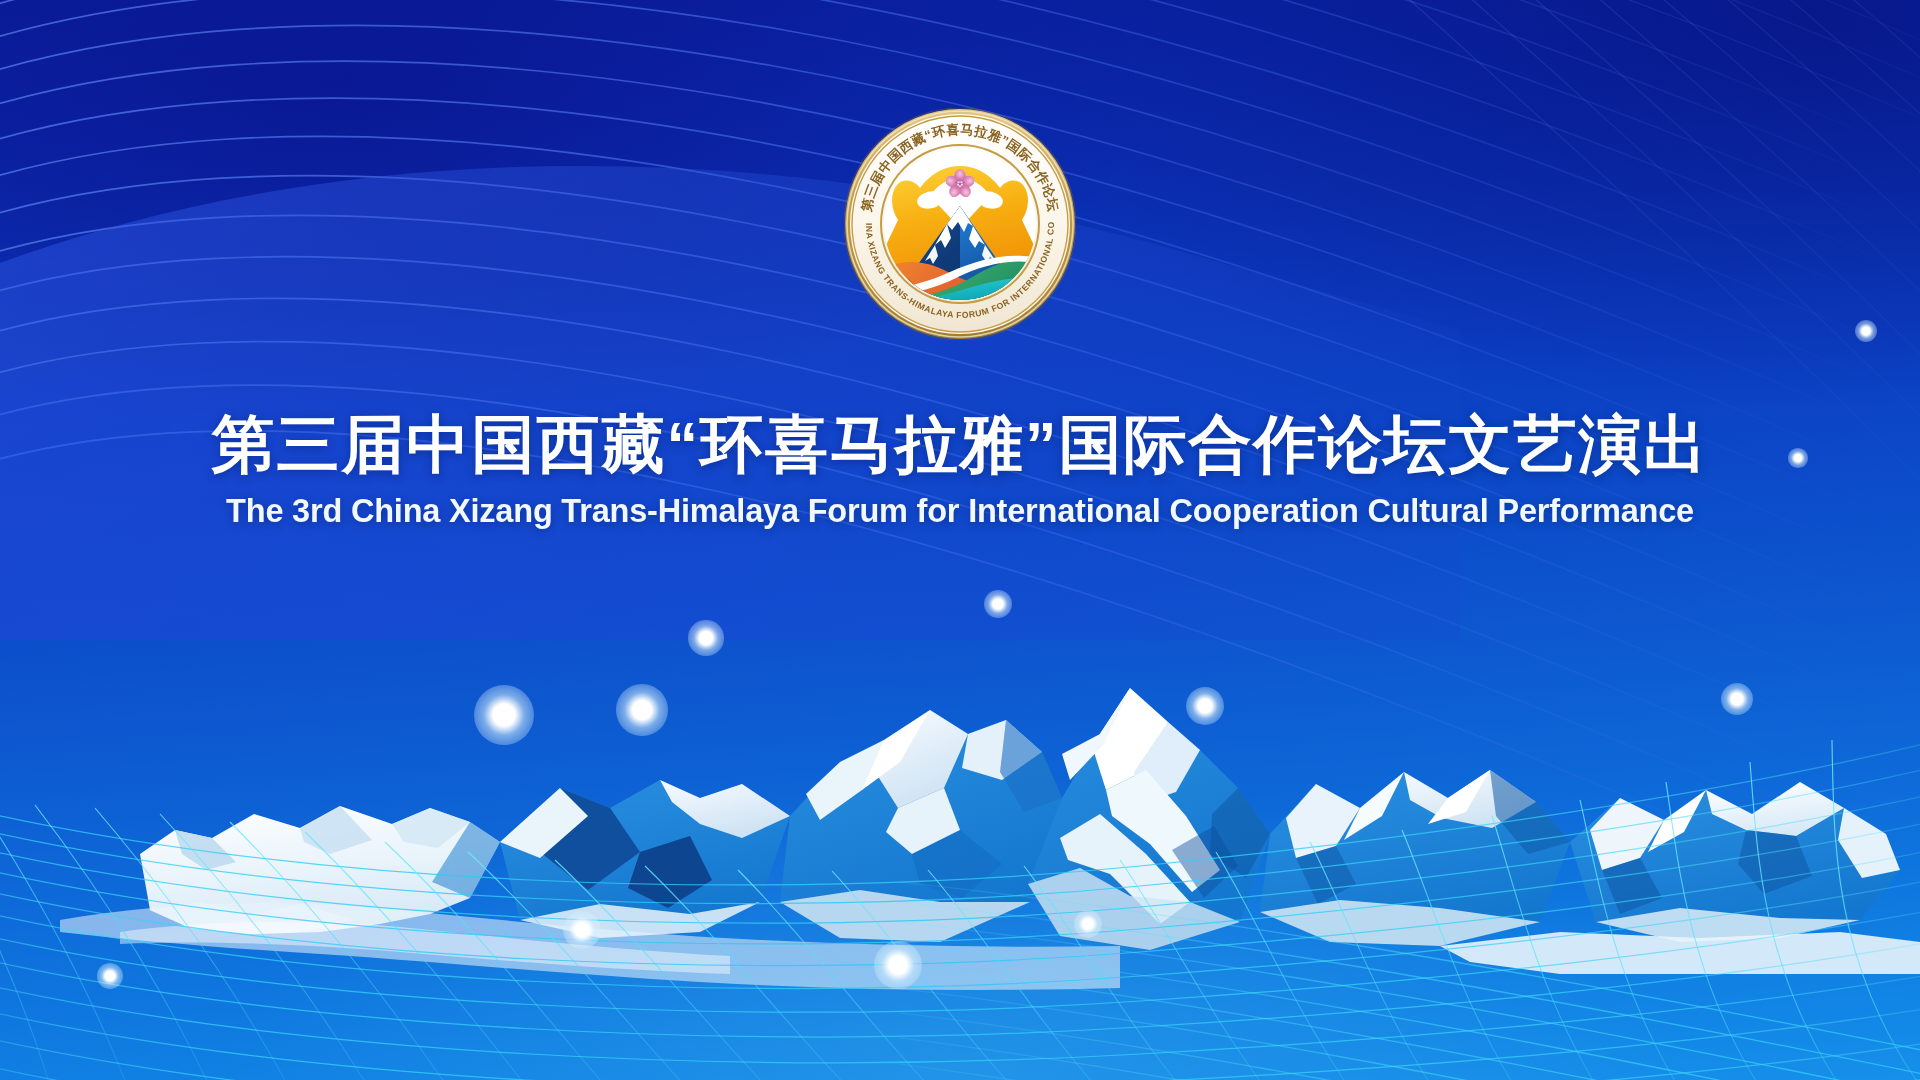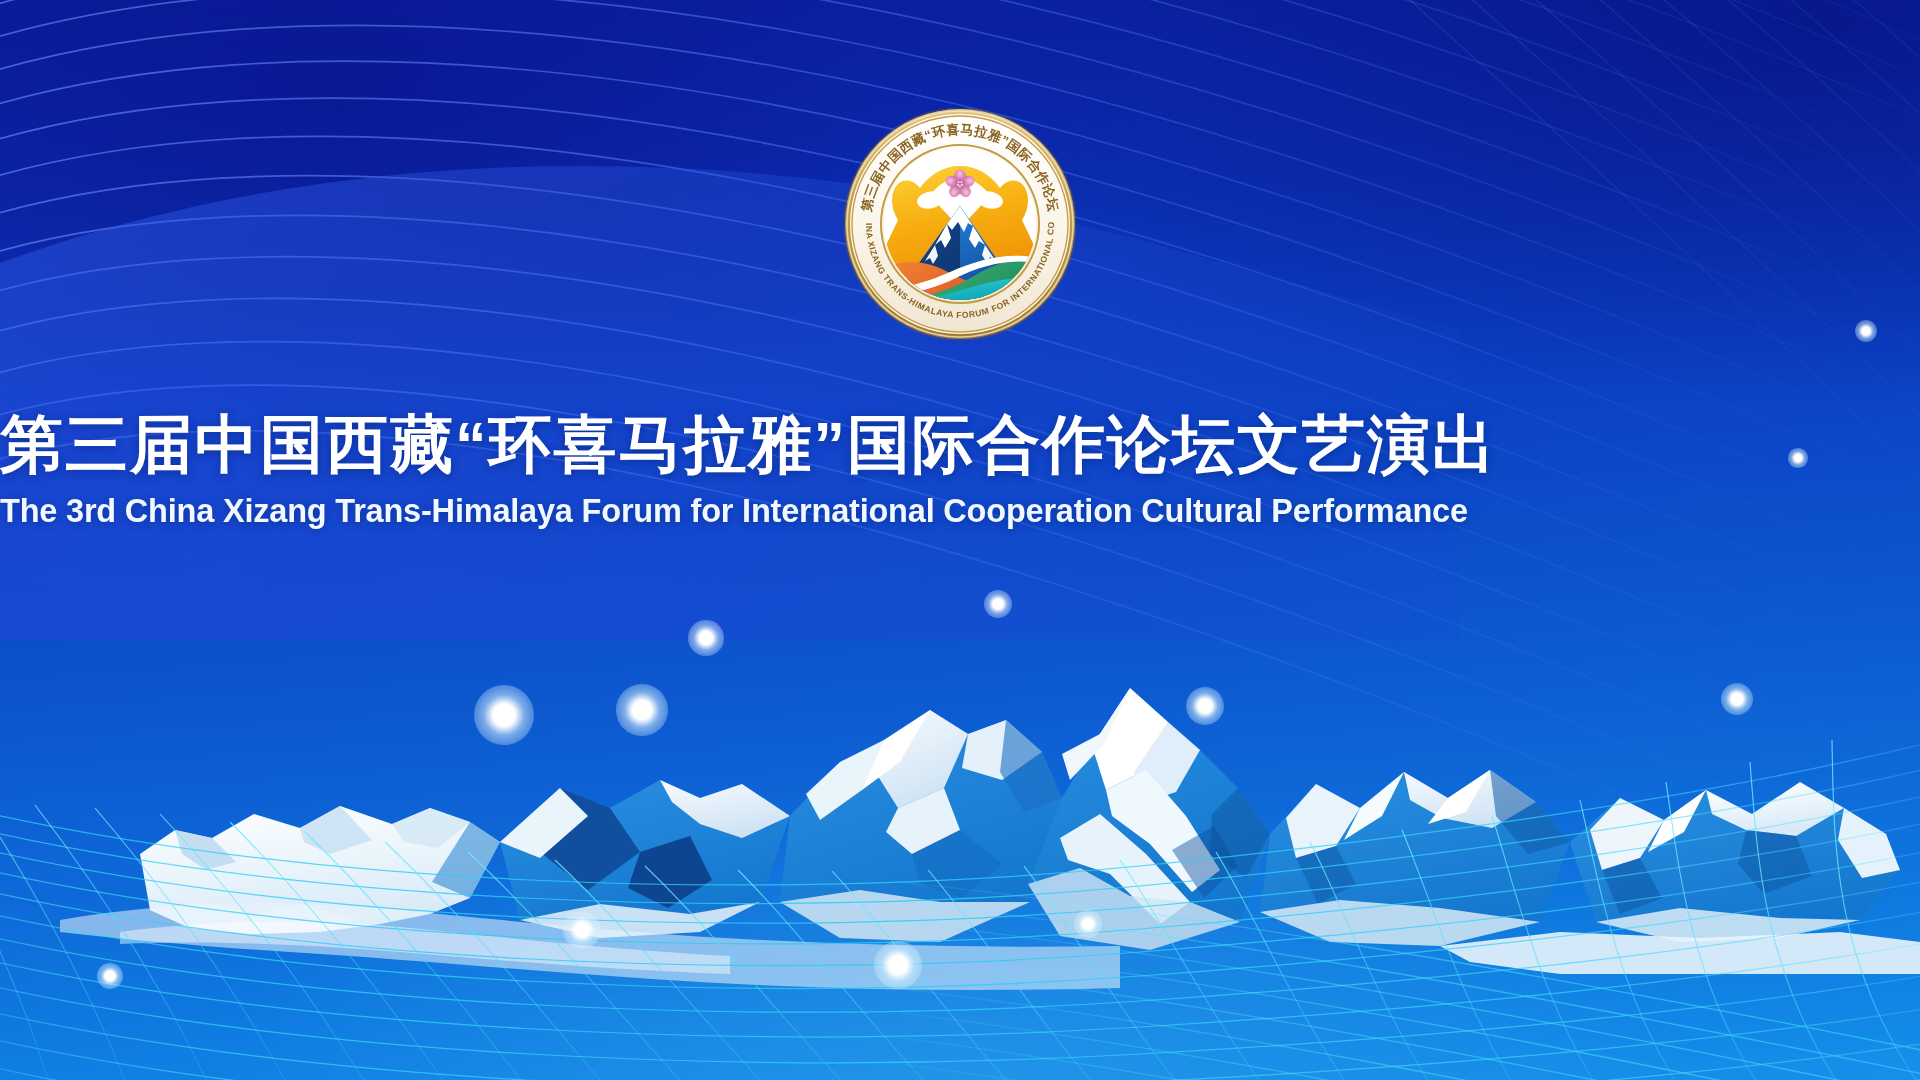--- a/index.html
+++ b/index.html
@@ -109,20 +109,21 @@
     width: 232px;
     height: 232px;
   }
   #emblem-wrap svg { display: block; }
 
   
   #title-block {
     position: absolute;
     left: 0; right: 0;
     top: 408px;
+    text-align: center;
     pointer-events: none;
   }
   #title-cn {
     font-family: "Liberation Sans", "DejaVu Sans", sans-serif;
     font-size: 63px;
     font-weight: 700;
     letter-spacing: 2px;
     color: #ffffff;
     line-height: 1.16;
     text-shadow: 0 2px 10px rgba(0,24,90,0.45);

